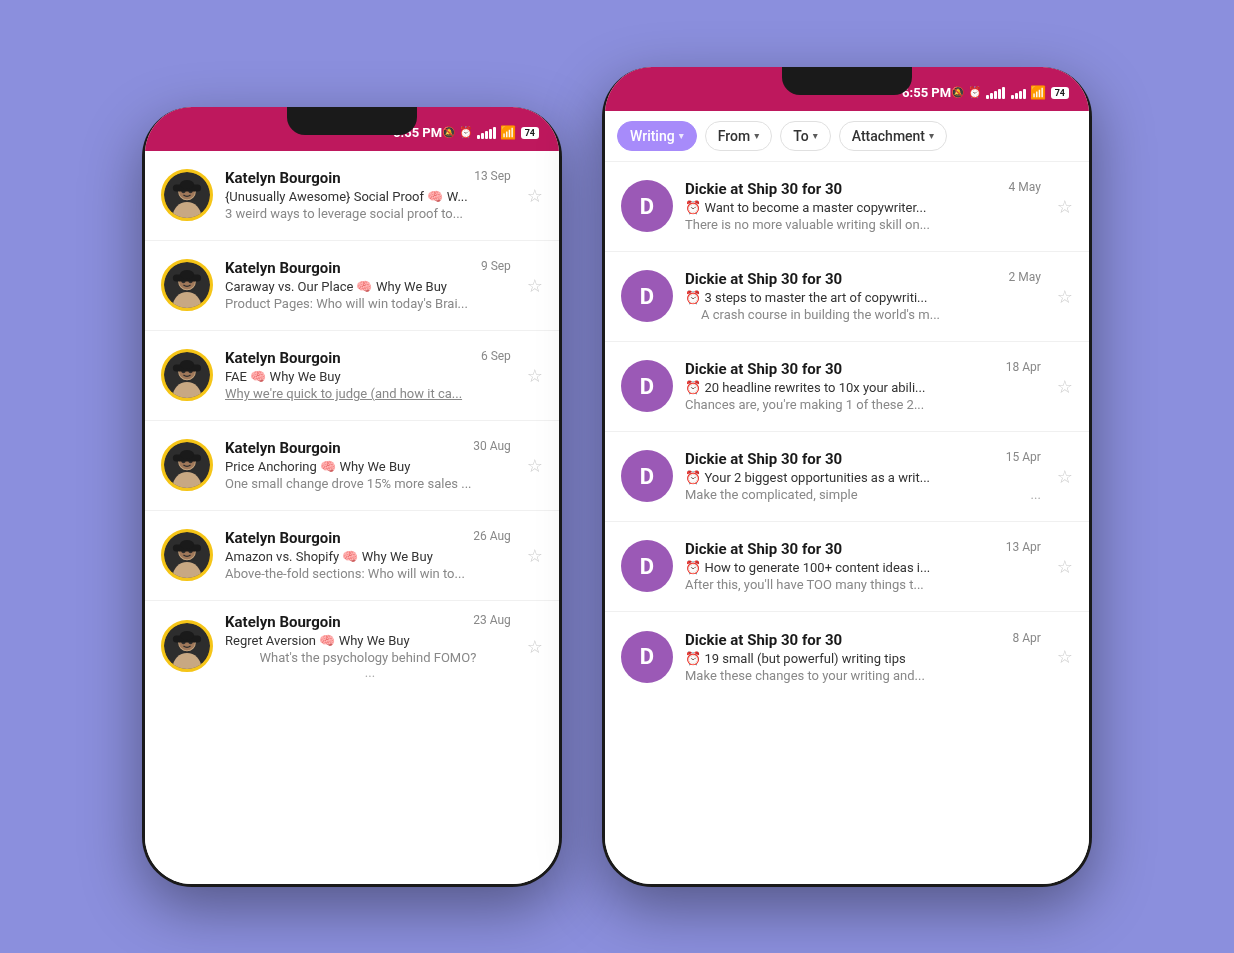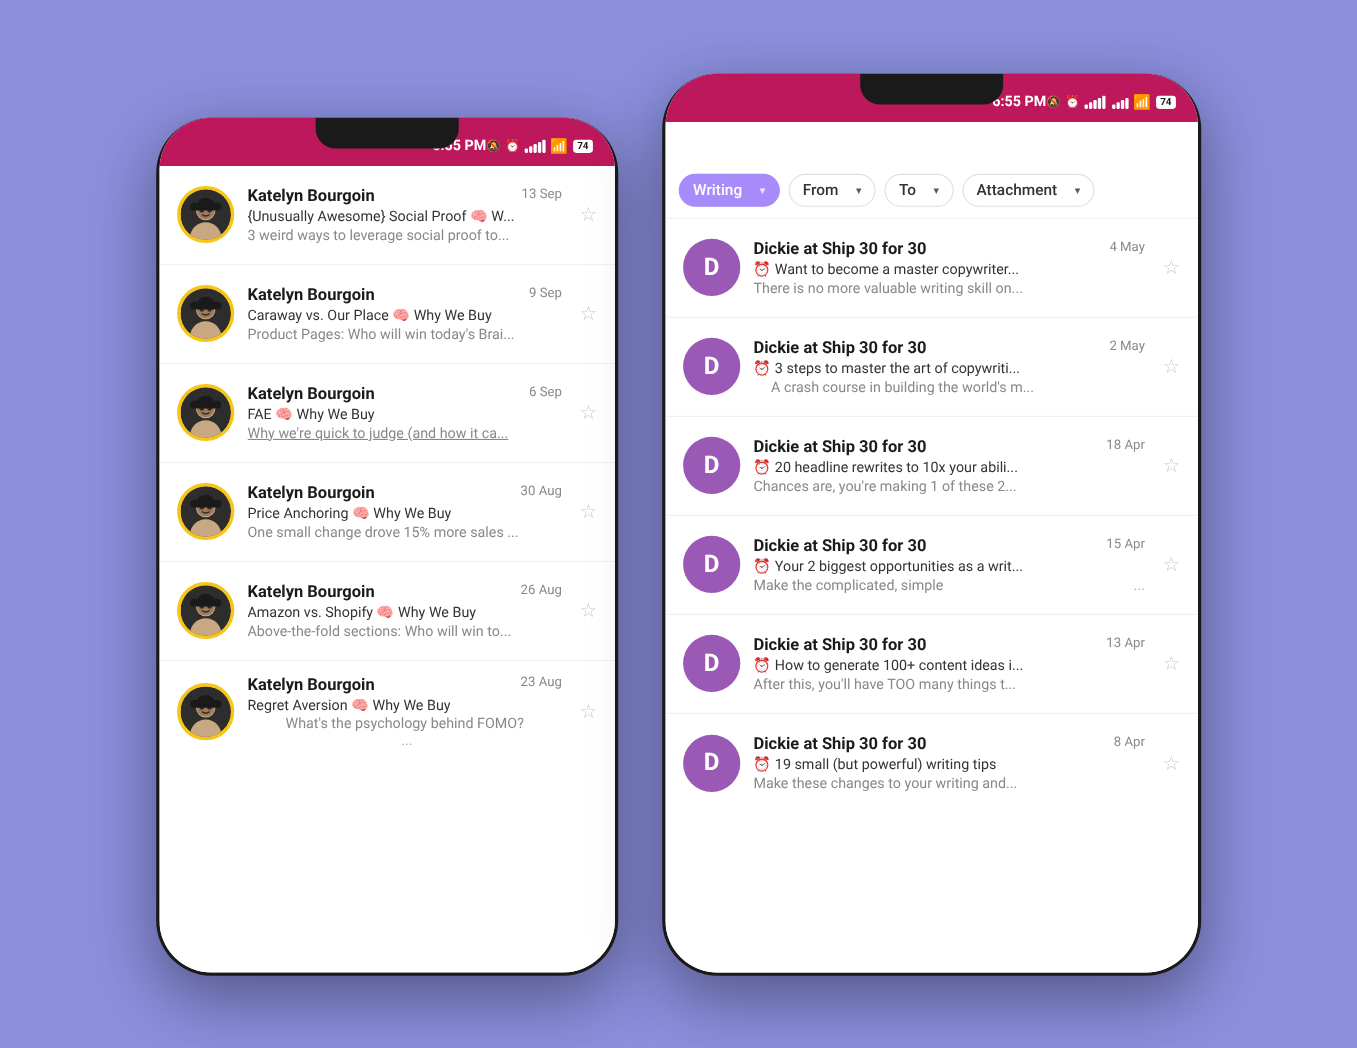--- a/index.html
+++ b/index.html
@@ -214,28 +214,27 @@
       padding: 10px 12px;
       display: flex;
       align-items: center;
       gap: 8px;
       border-bottom: 1px solid #f0f0f0;
     }
 
     .filter-chip {
       display: flex;
       align-items: center;
-      gap: 16px;
+      gap: 4px;
       padding: 6px 12px;
       border-radius: 20px;
       font-size: 14px;
       font-weight: 500;
       cursor: pointer;
       border: 1.5px solid transparent;
-      margin-top: 37px;
     }
 
     .filter-chip-active {
       background: #a78bfa;
       color: white;
       border-color: #a78bfa;
     }
 
     .filter-chip-inactive {
       background: white;

